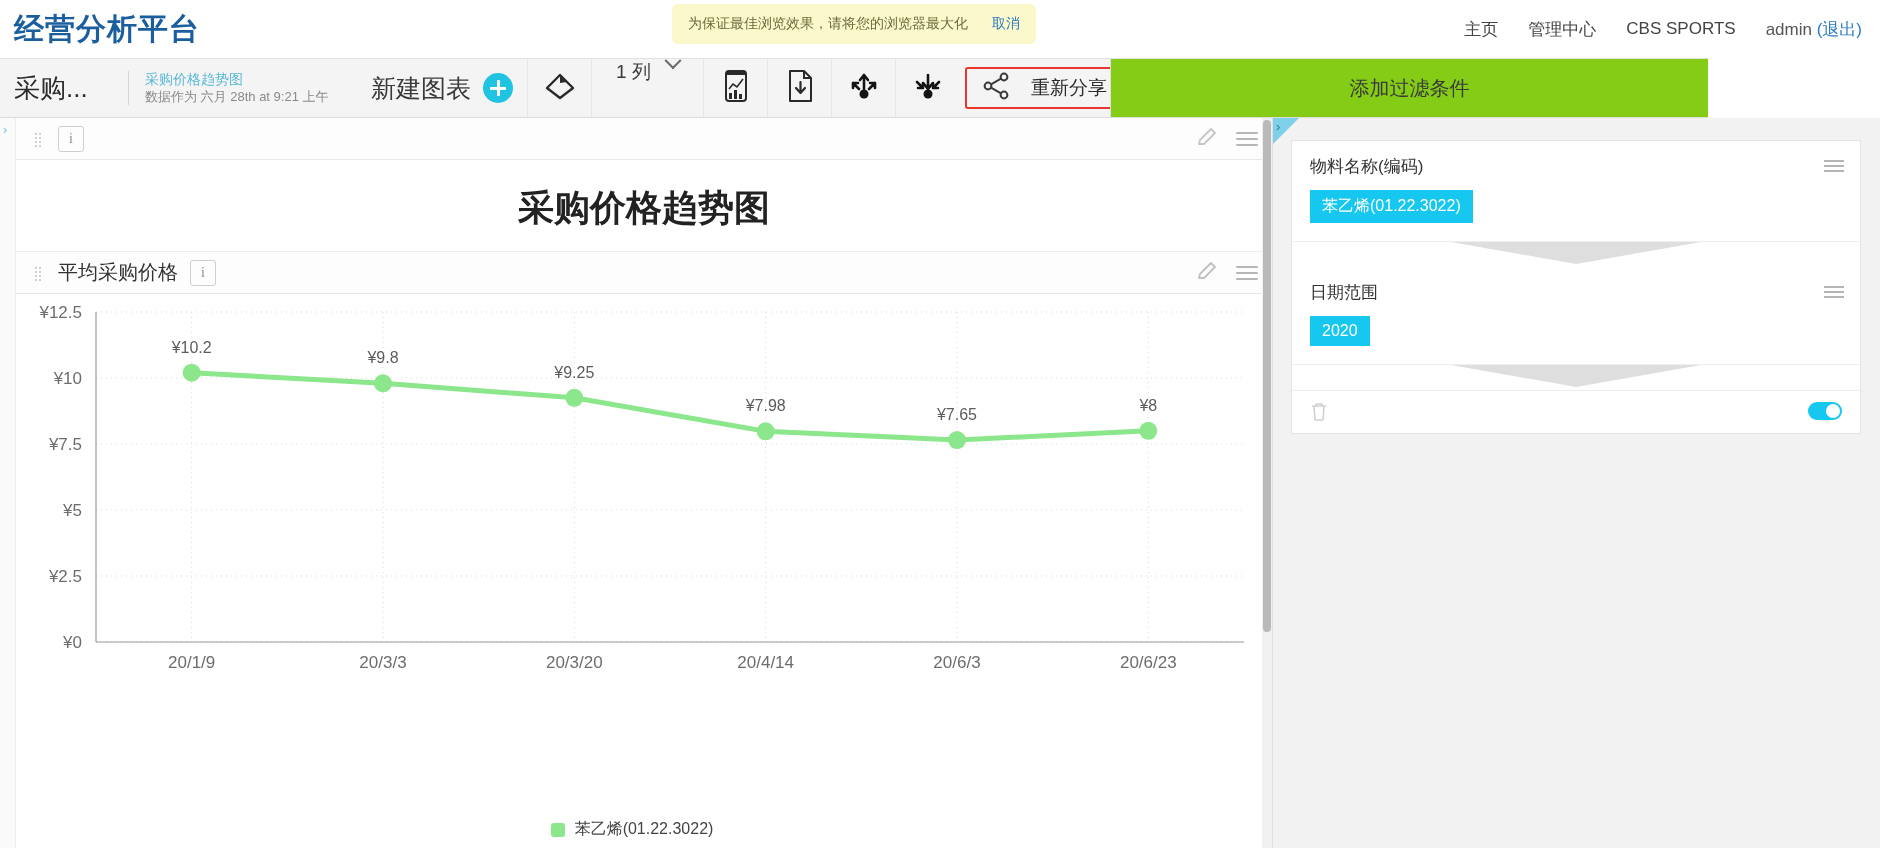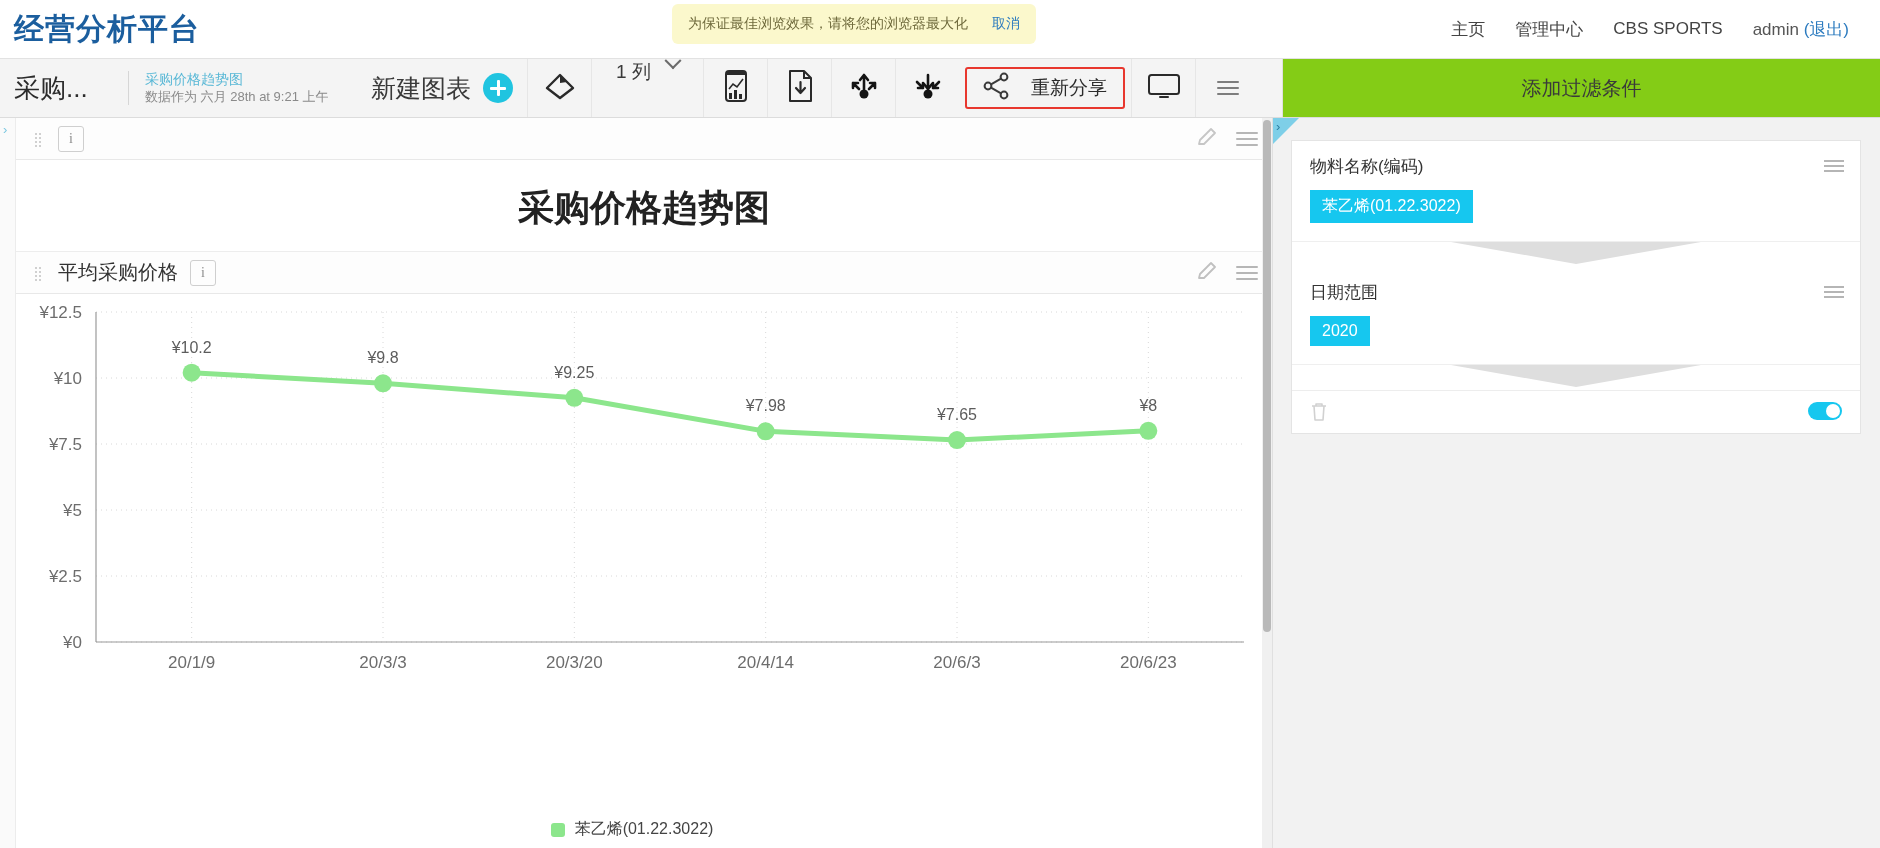--- a/index.html
+++ b/index.html
@@ -23,32 +23,32 @@
     position: absolute; left: 672px; top: 4px; width: 364px; height: 40px;
     background: #fbf8cc; border-radius: 6px;
     display: flex; align-items: center; justify-content: space-between;
     padding: 0 16px;
   }
   .banner-text { font-size: 14px; color: #6f6a3c; white-space: nowrap; }
   .banner-cancel {
     font-size: 14px; color: #2c7bbf; cursor: pointer; margin-left: 12px; white-space: nowrap;
   }
   .header-nav {
-    position: absolute; right: 31px; top: 0; height: 58px;
+    position: absolute; right: 18px; top: 0; height: 58px;
     display: flex; align-items: center; gap: 30px;
   }
   .header-nav a {
     font-size: 17px; color: #444; text-decoration: none; white-space: nowrap;
   }
   .header-nav .user { font-size: 17px; color: #555; white-space: nowrap; }
   .header-nav .user .logout { color: #2c7bbf; }
 
   
   .toolbar {
-    position: absolute; left: 0; top: 58px; width: 1880px; height: 60px;
+    position: absolute; left: 0; top: 58px; width: 1708px; height: 60px;
     background: #f4f4f4; border-top: 1px solid #e2e2e2; border-bottom: 1px solid #dcdcdc;
     display: flex; align-items: stretch;
   }
   .tb-title {
     display: flex; align-items: center; padding-left: 14px; width: 128px;
     font-size: 26px; color: #2b2b2b; white-space: nowrap; overflow: hidden;
   }
   .tb-sep { width: 1px; background: #d6d6d6; margin: 12px 0; }
   .tb-meta {
     display: flex; flex-direction: column; justify-content: center;

